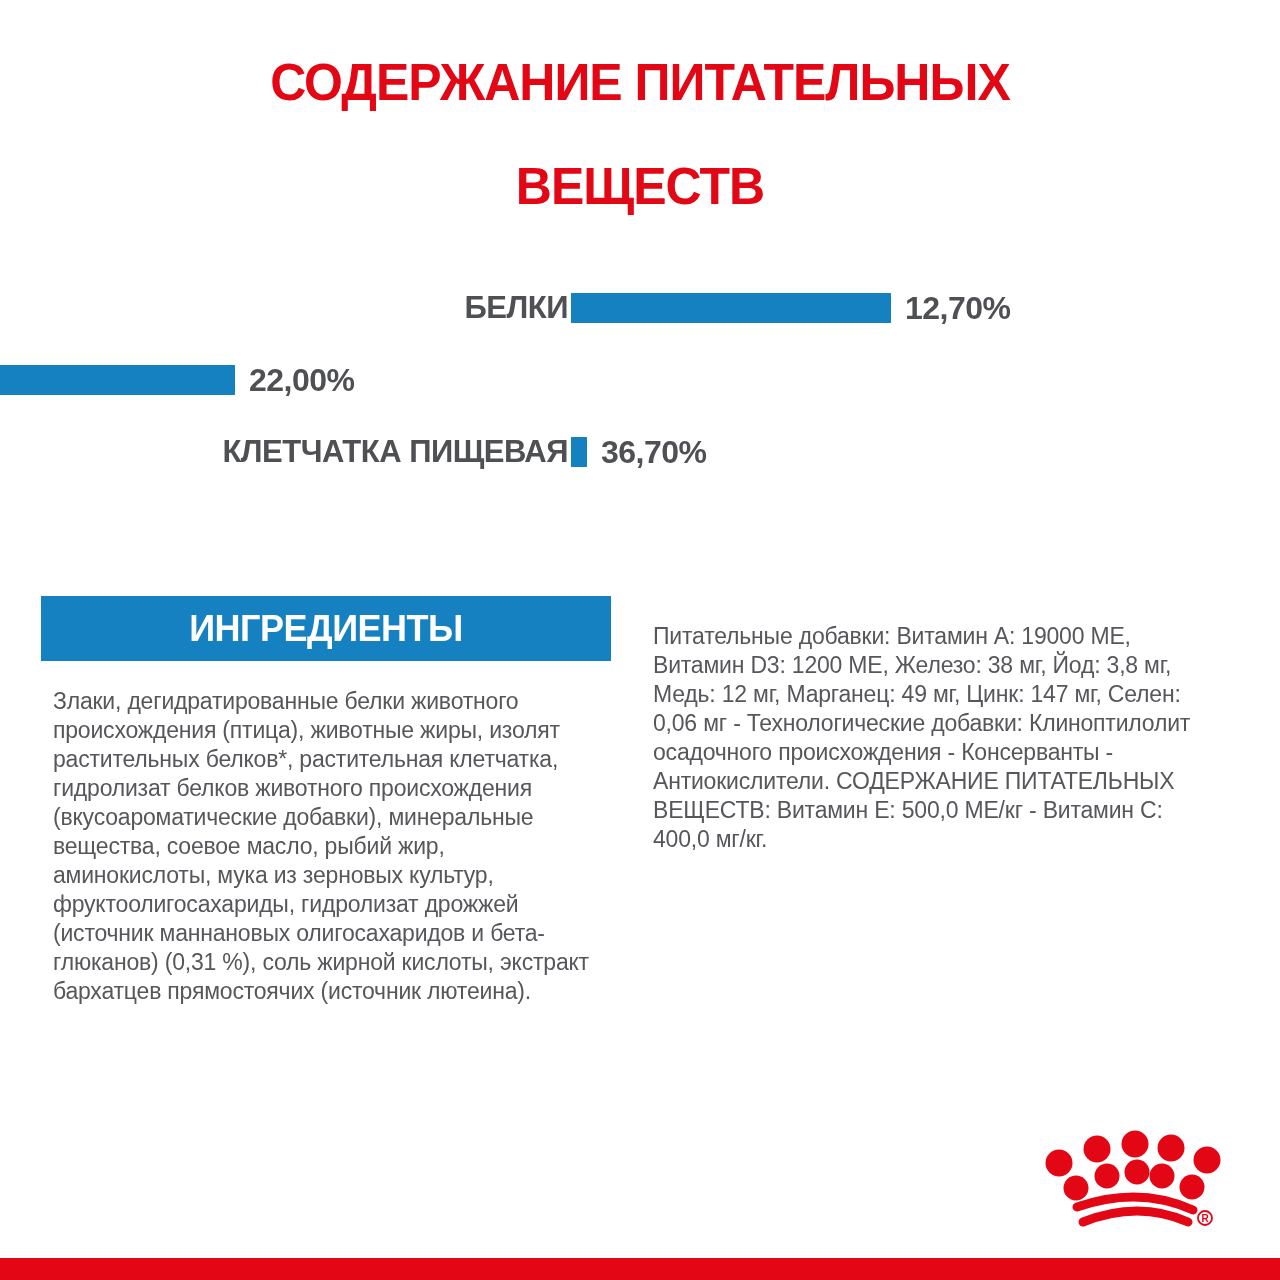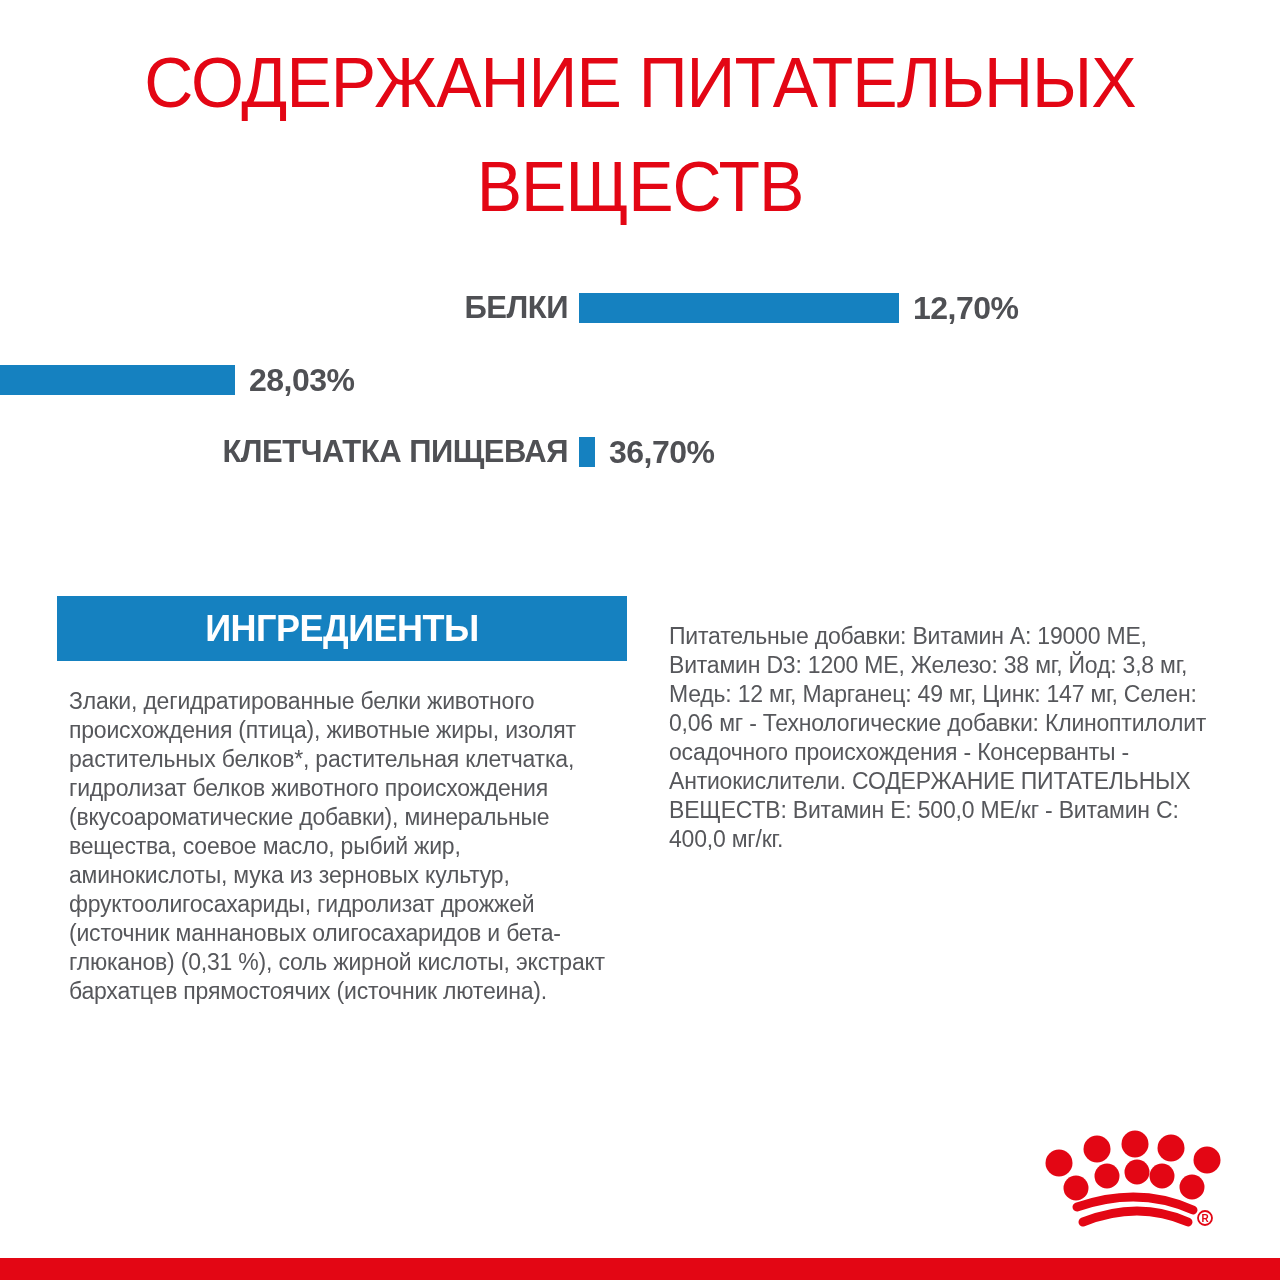--- a/index.html
+++ b/index.html
@@ -10,40 +10,40 @@
     position:relative;
     overflow:hidden;
   }
   .page{width:1280px;height:1280px;position:relative;}
 
   
   .title{
     padding-top:30px;
     text-align:center;
     color:var(--brand-red);
-    font-weight:normal;
-    font-size:68px;
+    font-weight:bold;
+    font-size:50px;
     line-height:104px;
     letter-spacing:-1px;
   }
   .title span{display:block;transform:scaleY(1.04);}
 
   
   .chart{margin-top:55px;}
   .chart-row{
     display:flex;
     align-items:center;
     height:30px;
     margin-bottom:42px;
   }
   .chart-row:last-child{margin-bottom:8px;}
   .bar-label{
     width:568px;
     text-align:right;
-    padding-right:11px;
+    padding-right:3px;
     flex:0 0 auto;
     font-weight:bold;
     font-size:31px;
     color:#4f5054;
     letter-spacing:-0.5px;
     white-space:nowrap;
   }
   .bar{
     height:30px;
     background:var(--bar-blue);
@@ -54,21 +54,21 @@
     font-weight:bold;
     font-size:32px;
     color:#4f5054;
     letter-spacing:-0.5px;
     white-space:nowrap;
   }
 
   
   .columns{
     margin-top:129px;
-    padding-left:57px;
+    padding-left:41px;
     display:flex;
     gap:30px;
   }
   .col{width:570px;flex:0 0 auto;}
   .col-header{
     height:65px;
     background:var(--header-blue);
     color:#ffffff;
     font-weight:bold;
     font-size:36px;
@@ -112,21 +112,21 @@
   </div>
 
   <div class="chart" id="chart">
       <div class="chart-row">
         <div class="bar-label">БЕЛКИ</div>
         <div class="bar" style="width: 320px;"></div>
         <div class="bar-value">12,70%</div>
       </div>
       <div class="chart-row">
         <div class="bar" style="width: 235px;"></div>
-        <div class="bar-value">28,03%</div>
+        <div class="bar-value">22,00%</div>
       </div>
       <div class="chart-row">
         <div class="bar-label">КЛЕТЧАТКА ПИЩЕВАЯ</div>
         <div class="bar" style="width: 16px;"></div>
         <div class="bar-value">36,70%</div>
       </div>
     </div>
 
   <div class="columns">
     <div class="col">

